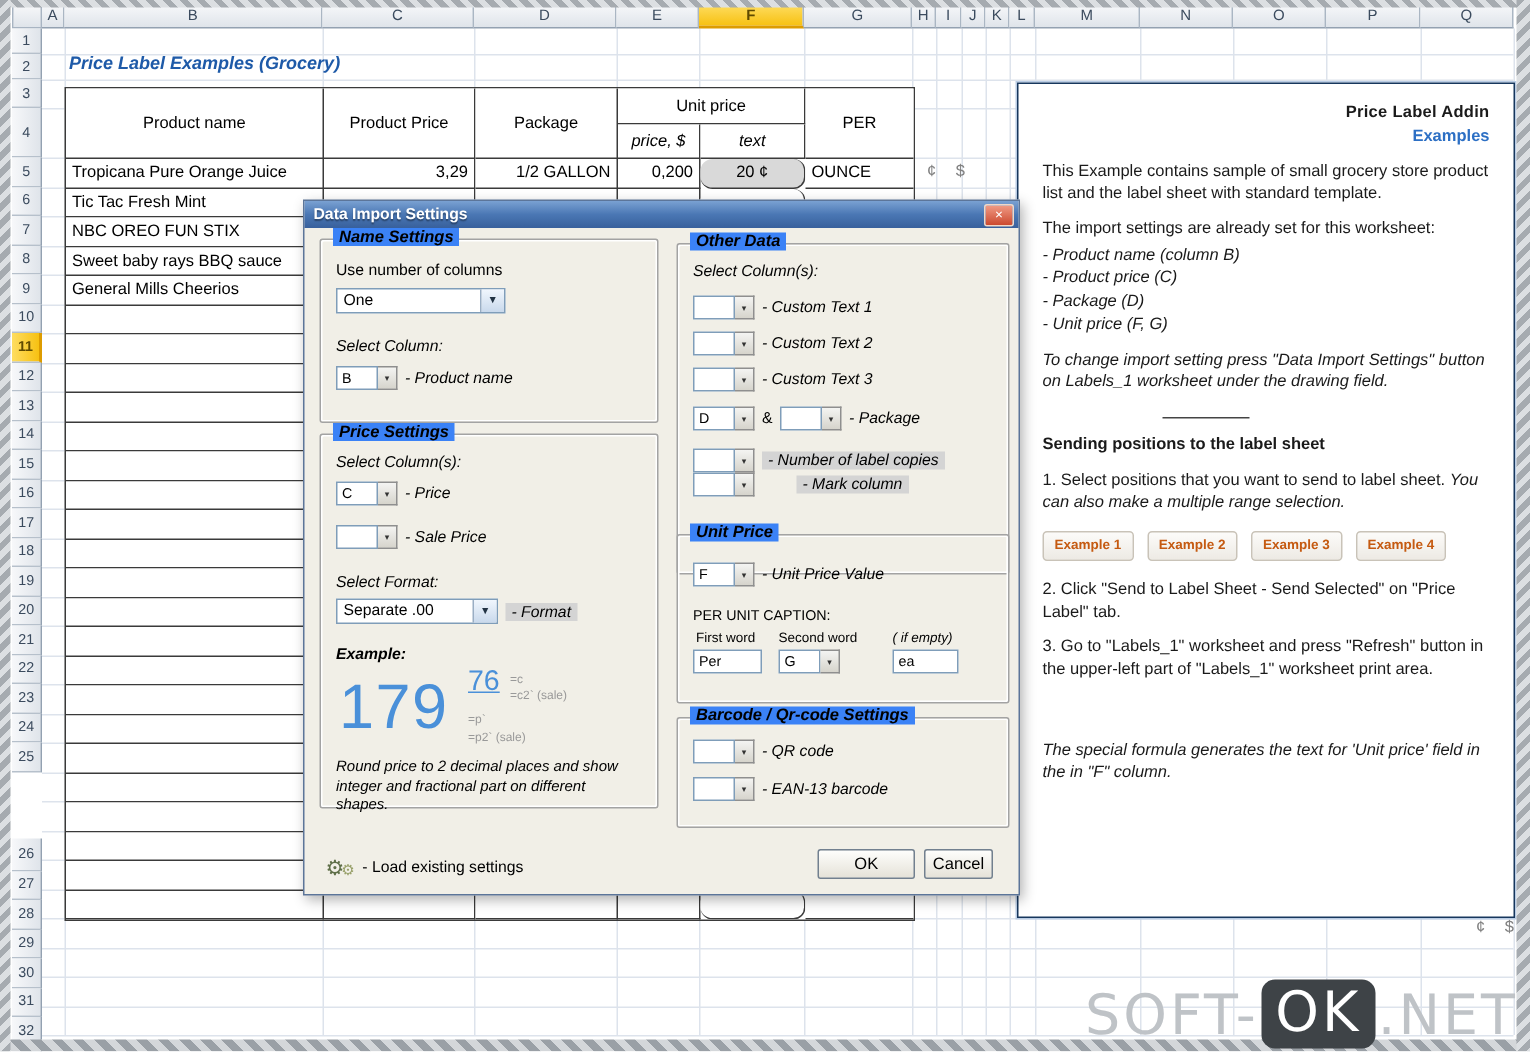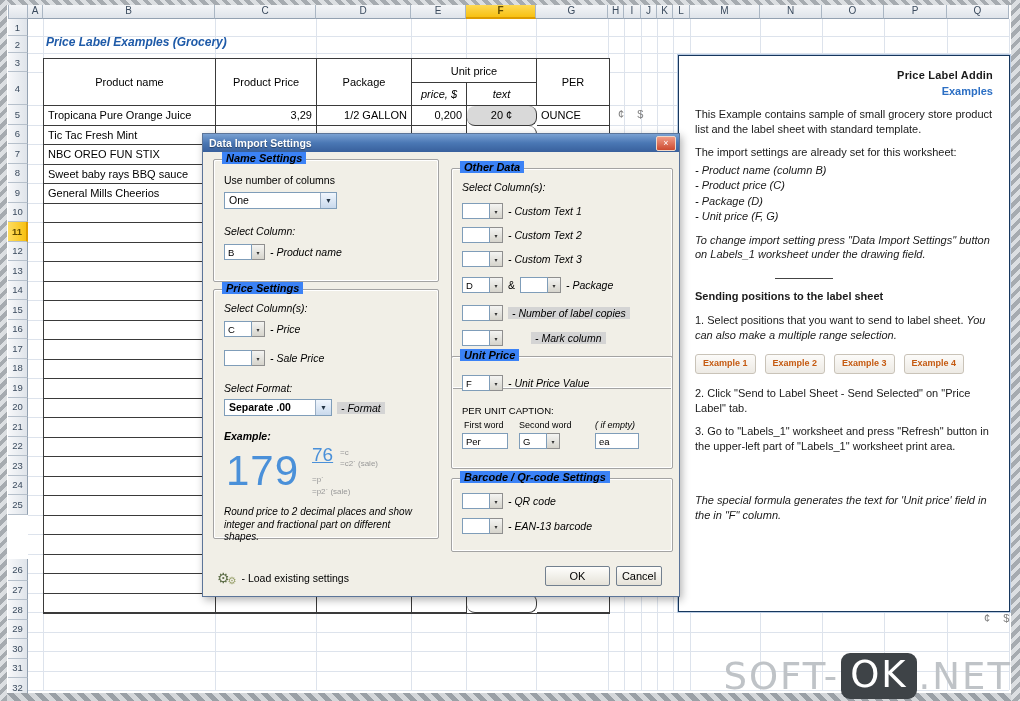--- a/index.html
+++ b/index.html
@@ -87,41 +87,41 @@
   .closebtn{width:18px;height:13px;background:linear-gradient(#f09a84,#cc4a30);border:1px solid #f0d8c8;
     border-radius:2px;color:#fff;display:flex;align-items:center;justify-content:center;cursor:pointer;}
   .closebtn .x{font-size:9px;line-height:9px;}
   .dlg-body{position:relative;height:445px;}
   .group{position:absolute;box-sizing:border-box;border:1px solid #a3a3a3;border-radius:2px;
     box-shadow:inset 1px 1px 0 #fff, inset -1px -1px 0 #fff;}
   .legend{position:absolute;top:-8px;left:8px;background:#3b82f6;padding:0 4px;font-size:11px;
     font-weight:bold;font-style:italic;white-space:nowrap;}
   .g-name{left:10px;top:7px;width:226px;height:123px;padding:14px 10px 0;}
   .g-price{left:10px;top:137px;width:226px;height:250px;padding:12px 10px 0;}
-  .g-other{left:248px;top:16px;width:222px;height:221px;padding:12px 10px 0;}
+  .g-other{left:248px;top:10px;width:222px;height:221px;padding:12px 10px 0;}
   .g-unit{left:248px;top:204px;width:222px;height:113px;padding:18px 10px 0;}
   .g-barcode{left:248px;top:326px;width:222px;height:74px;padding:14px 10px 0;}
   .lbl{font-size:10.5px;}
   .it{font-style:italic;}
   .b{font-weight:bold;}
   .frow{display:flex;align-items:center;gap:5px;height:16px;}
   .field{display:inline-flex;flex:none;}
   .fbox{width:28px;height:16px;box-sizing:border-box;background:#fff;border:1px solid #7f9db9;
     font-size:9.5px;display:inline-flex;align-items:center;padding-left:3px;overflow:hidden;}
   .fbtn{width:13px;height:16px;box-sizing:border-box;background:linear-gradient(#f4f4f2,#d6d4cc);
     border:1px solid #8f8f8f;border-left:none;display:inline-flex;align-items:center;justify-content:center;
     font-size:6px;color:#333;cursor:pointer;}
   .cap{font-style:italic;font-size:10.5px;white-space:nowrap;}
   .cap.hl{background:#d4d4d4;padding:0 4px;}
   .combo{display:inline-flex;width:113px;height:17px;box-sizing:border-box;border:1px solid #7f9db9;background:#fff;}
   .combo .cval{flex:1;font-size:10.5px;padding:1px 4px;white-space:nowrap;overflow:hidden;}
   .combo .cbtn{width:15px;background:linear-gradient(#f0f6fd,#c9d9ec);border-left:1px solid #9aaec4;
     display:flex;align-items:center;justify-content:center;font-size:7px;color:#234;cursor:pointer;}
   .combo.fmt{width:108px;}
-  .combo.fmt .cval{font-weight:bold;border-radius:7px;}
+  .combo.fmt .cval{font-weight:normal;border-radius:7px;}
   .ex-cluster{position:relative;height:58px;margin-top:2px;}
   .big{position:absolute;left:2px;top:6px;font-size:42px;line-height:42px;color:#4a90d9;letter-spacing:1px;}
   .sup{position:absolute;left:88px;top:0;font-size:19px;color:#4a90d9;text-decoration:underline;}
   .fm{position:absolute;font-size:8px;color:#999;white-space:nowrap;}
   .f1{left:116px;top:4px;}.f2{left:116px;top:15px;}.f3{left:88px;top:31px;}.f4{left:88px;top:43px;}
   .pnote{font-size:10px;line-height:12.5px;margin-top:4px;font-style:italic;width:202px;}
   .smlbl{font-size:9.5px;margin-top:14px;}
   .unit-grid{position:relative;height:34px;margin-top:4px;}
   .ulbl{position:absolute;top:0;font-size:9px;white-space:nowrap;}
   .ubox{position:absolute;top:13px;width:46px;height:16px;box-sizing:border-box;background:#fff;
@@ -553,21 +553,21 @@
             </span>
           <span class="cap">- Package</span>
         </div>
         <div class="frow" style="margin-top:12px;">
           <span class="field">
               <span class="fbox"></span>
               <span class="fbtn">▾</span>
             </span>
           <span class="cap hl">- Number of label copies</span>
         </div>
-        <div class="frow" style="margin-top:9px;gap:28px;">
+        <div class="frow" style="gap:28px;">
           <span class="field">
               <span class="fbox"></span>
               <span class="fbtn">▾</span>
             </span>
           <span class="cap hl">- Mark column</span>
         </div>
       </div>
 
       <div class="group g-unit">
         <span class="legend">Unit Price</span>

